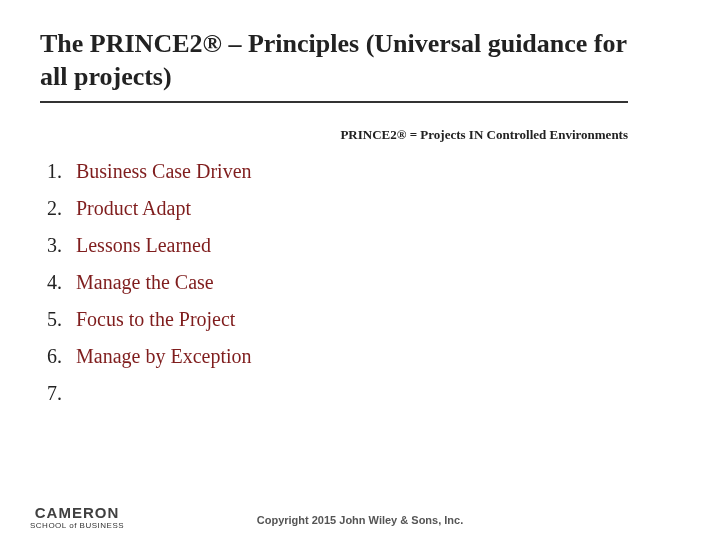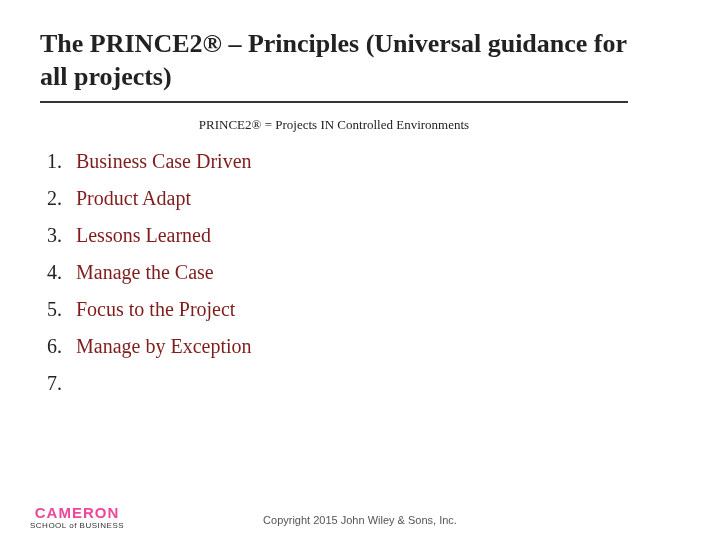--- a/index.html
+++ b/index.html
@@ -32,26 +32,26 @@
     }
 
     .title {
       font-size: 26px;
       font-weight: bold;
       color: #222222;
       line-height: 1.25;
     }
 
     .subtitle {
-      text-align: center;
+      text-align: right;
       font-size: 13px;
-      font-weight: normal;
+      font-weight: bold;
       color: #222222;
       margin-bottom: 10px;
-      margin-top: 0;
+      margin-top: 10px;
     }
 
     .list-container {
       display: flex;
       flex-direction: column;
       gap: 0px;
       flex: 1;
     }
 
     .list-item {
@@ -91,38 +91,39 @@
       bottom: 10px;
       left: 30px;
       display: flex;
       flex-direction: column;
       align-items: center;
     }
 
     .cameron-text {
       font-size: 15px;
       font-weight: bold;
-      color: #ec4899;
+      color: #404040;
       font-family: Arial, sans-serif;
       letter-spacing: 1px;
     }
 
     .school-text {
       font-size: 8px;
       color: #333333;
       font-family: Arial, sans-serif;
       letter-spacing: 0.5px;
     }
 
     .footer-copyright {
       font-size: 11px;
       color: #555555;
       font-family: Arial, sans-serif;
       text-align: center;
       width: 100%;
+      font-weight: bold;
     }
   </style>
 </head>
 <body>
 
 <div class="slide-container">
 
   <div class="header-section">
     <div class="title">The PRINCE2® – Principles (Universal guidance for all projects)</div>
   </div>

